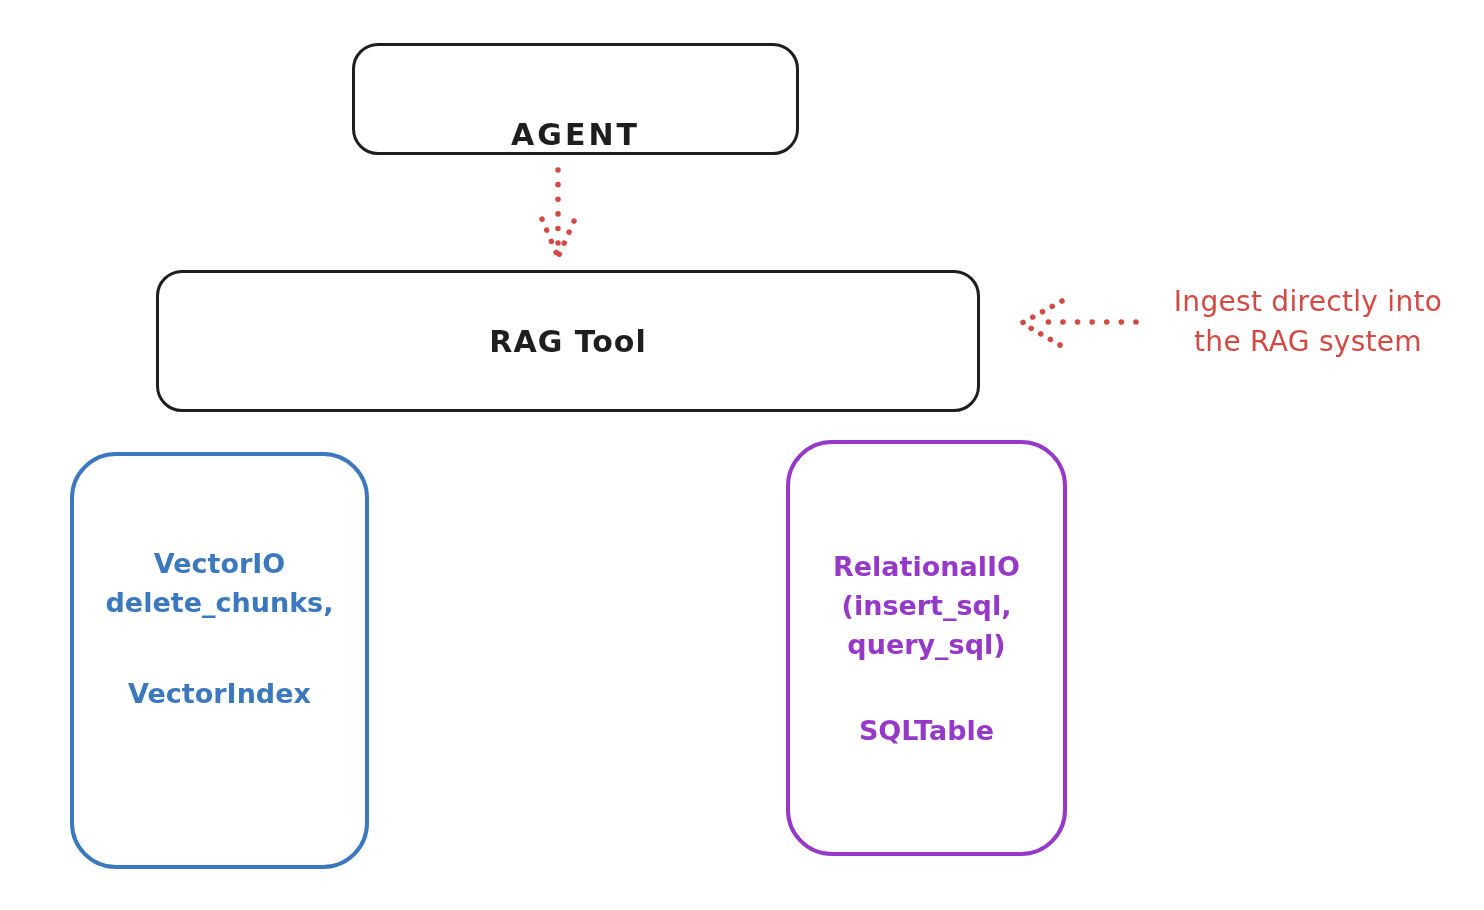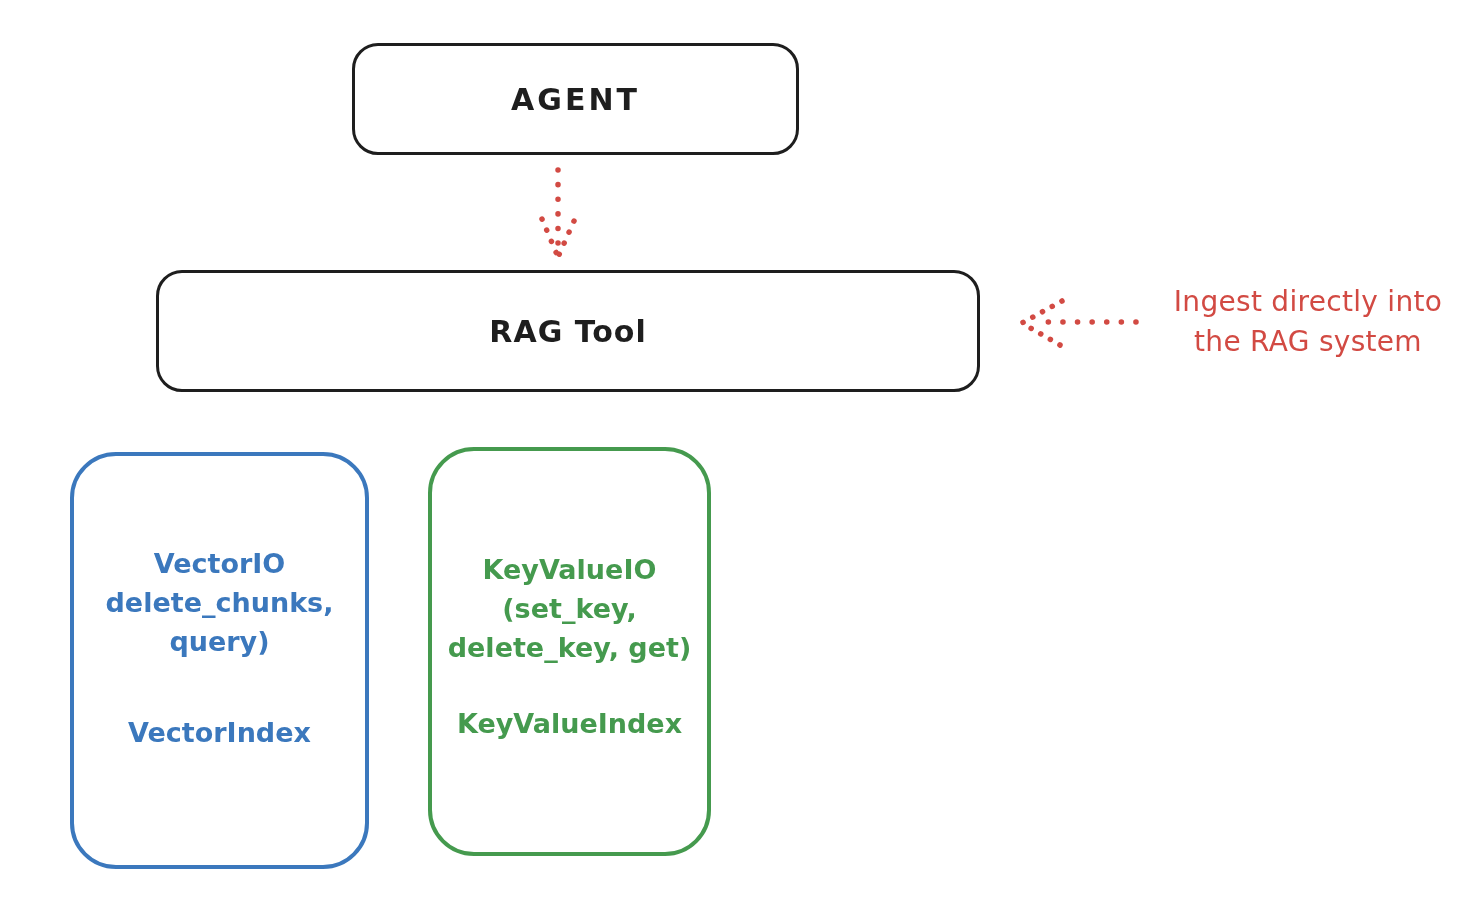--- a/index.html
+++ b/index.html
@@ -18,21 +18,21 @@
   .node-box {
     position: absolute;
     display: flex;
     align-items: center;
     justify-content: center;
     border: 3.5px solid; 
     border-radius: 26px;
     background: #ffffff;
   }
   .agent-box   { left: 352px; top: 43px;  width: 447px; height: 112px; }
-  .ragtool-box { left: 156px; top: 270px; width: 824px; height: 122px; }
+  .ragtool-box { left: 156px; top: 270px; width: 824px; height: 142px; }
 
   .node-label {
     font-size: 30px;
     font-weight: 600;
     letter-spacing: 3px;
   }
   .ragtool-box .node-label { letter-spacing: 1px; }
 
   
   .arrows-layer {
@@ -75,21 +75,21 @@
   .index-label { display: block; }
   .vector-box     .index-label { margin-top: 37px; }
   .keyvalue-box   .index-label { margin-top: 37px; }
   .relational-box .index-label { margin-top: 47px; }
 </style>
 </head>
 <body>
 
 <div class="canvas">
 
-  <div class="node-box agent-box" style="color: rgb(30, 30, 30);">
+  <div class="node-box agent-box" style="color: rgb(30, 30, 30); align-items: flex-end;">
     <span class="node-label">AGENT</span>
   </div>
 
   <div class="node-box ragtool-box" style="color: rgb(30, 30, 30);">
     <span class="node-label">RAG Tool</span>
   </div>
 
   <svg class="arrows-layer" width="1484" height="910" viewBox="0 0 1484 910" style="color: rgb(210, 74, 67);">
     <g stroke="currentColor" stroke-width="5.5" stroke-linecap="round" fill="none">
 
@@ -109,28 +109,27 @@
 
   <div class="annotation" style="color: rgb(210, 74, 67);">
     <div>Ingest directly into</div>
     <div>the RAG system</div>
   </div>
 
   <div class="io-box vector-box" style="color: rgb(59, 120, 189); gap: 15px;">
     <div class="io-lines">
       <span>VectorIO</span>
       <span>delete_chunks,</span>
-      <span>query)</span>
     </div>
     <span class="index-label">VectorIndex</span>
   </div>
 
-  <div class="io-box keyvalue-box" style="color: rgb(69, 154, 78);">
+
+  <div class="io-box relational-box" style="color: rgb(151, 57, 200);">
     <div class="io-lines">
-      <span>KeyValueIO</span>
-      <span>(set_key,</span>
-      <span>delete_key, get)</span>
+      <span>RelationalIO</span>
+      <span>(insert_sql,</span>
+      <span>query_sql)</span>
     </div>
-    <span class="index-label">KeyValueIndex</span>
+    <span class="index-label">SQLTable</span>
   </div>
-
 
 </div>
 
 </body></html>

